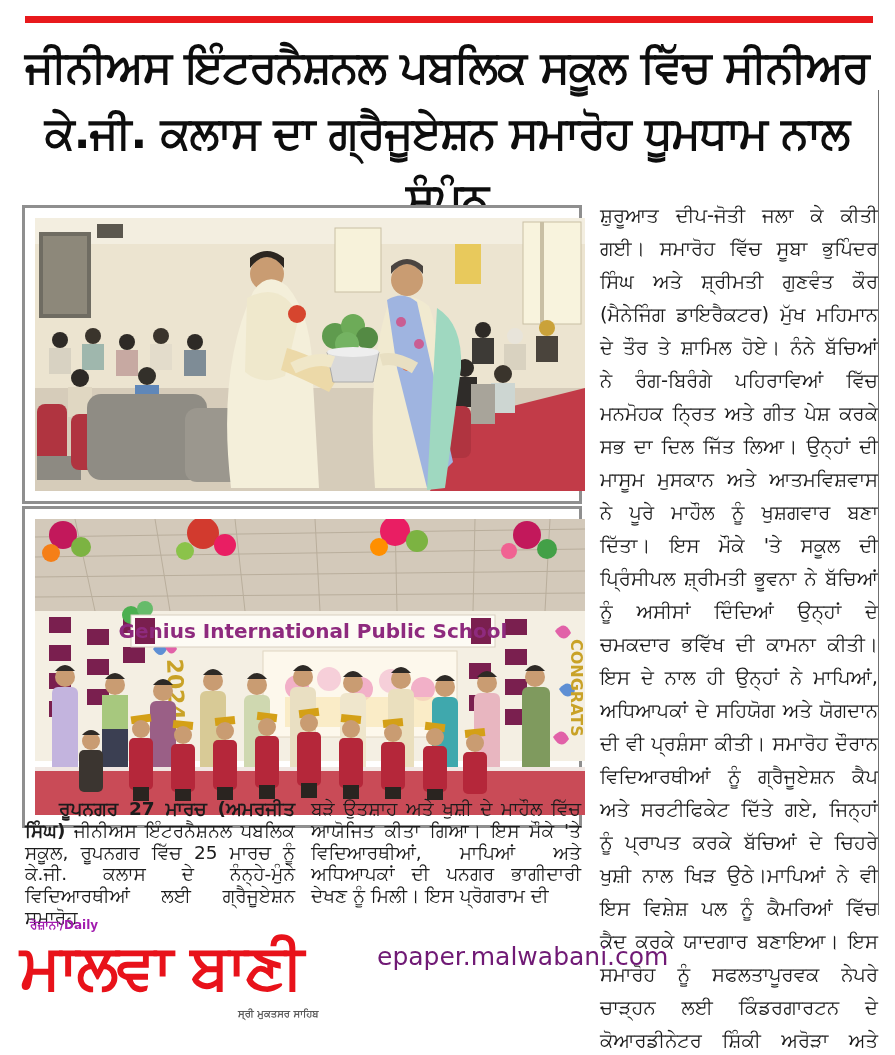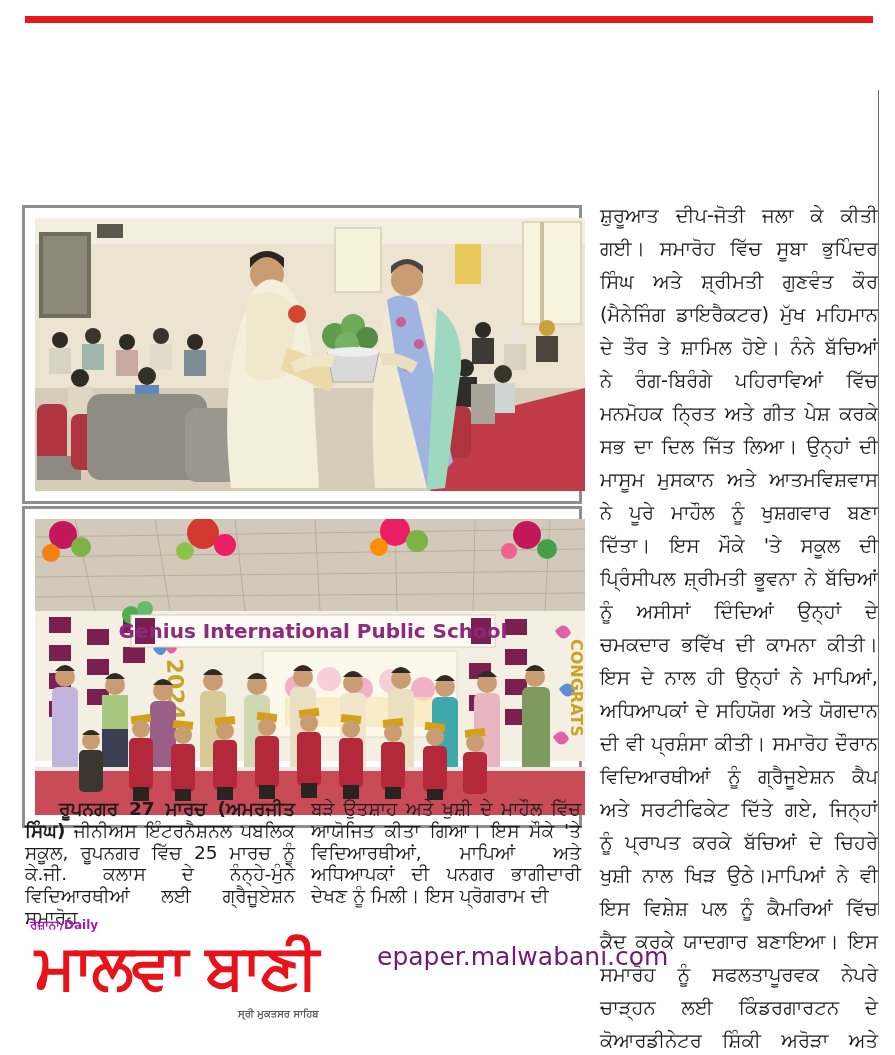--- a/index.html
+++ b/index.html
@@ -23,36 +23,40 @@
   }
   .vrule{position:absolute;left:878px;top:90px;width:1px;height:825px;background:#6f6f6f;}
   .bottom-cols{position:absolute;left:25px;top:798px;width:557px;display:flex;gap:16px;}
   .bcol{width:270px;font-size:18.5px;line-height:21.8px;color:#1c1c1c;text-align:justify;}
   .bcol p{margin:0;}
   .bcol .indent{text-indent:34px;}
   .lead-bold{font-weight:700;}
   .footer{position:absolute;left:0;top:912px;width:895px;height:130px;}
   .daily-label{position:absolute;left:30px;top:6px;font-size:12px;color:#a21caf;font-weight:700;}
   .paper-logo{
-    position:absolute;left:35px;top:12px;width:330px;
+    position:absolute;left:20px;top:12px;width:330px;
     font-size:62px;font-weight:700;color:#e8121a;line-height:86px;letter-spacing:-2px;
     white-space:nowrap;
   }
   .logo-tagline{position:absolute;left:238px;top:96px;font-size:10px;color:#5a5a5a;font-weight:700;}
   .footer-right{position:absolute;left:377px;top:28px;color:#701a75;}
   .footer-site{font-size:25px;line-height:34px;}
   .footer-date{font-size:25px;line-height:34px;}
 </style>
 </head>
 <body>
 
 <div class="page">
 
   <div class="top-red-bar"></div>
 
+  <div class="headline">
+    <div>ਜੀਨੀਅਸ ਇੰਟਰਨੈਸ਼ਨਲ ਪਬਲਿਕ ਸਕੂਲ ਵਿੱਚ ਸੀਨੀਅਰ</div>
+    <div>ਕੇ.ਜੀ. ਕਲਾਸ ਦਾ ਗ੍ਰੈਜੂਏਸ਼ਨ ਸਮਾਰੋਹ ਧੂਮਧਾਮ ਨਾਲ ਸੰਪੰਨ</div>
+  </div>
 
   <div class="photo-stack">
 
     <div class="photo-frame">
       <svg width="550" height="273" viewBox="0 0 550 273">
 
         <rect x="0" y="0" width="550" height="170" fill="#ece4d0"></rect>
         <rect x="0" y="0" width="550" height="26" fill="#f3eee0"></rect>
 
         <g>

